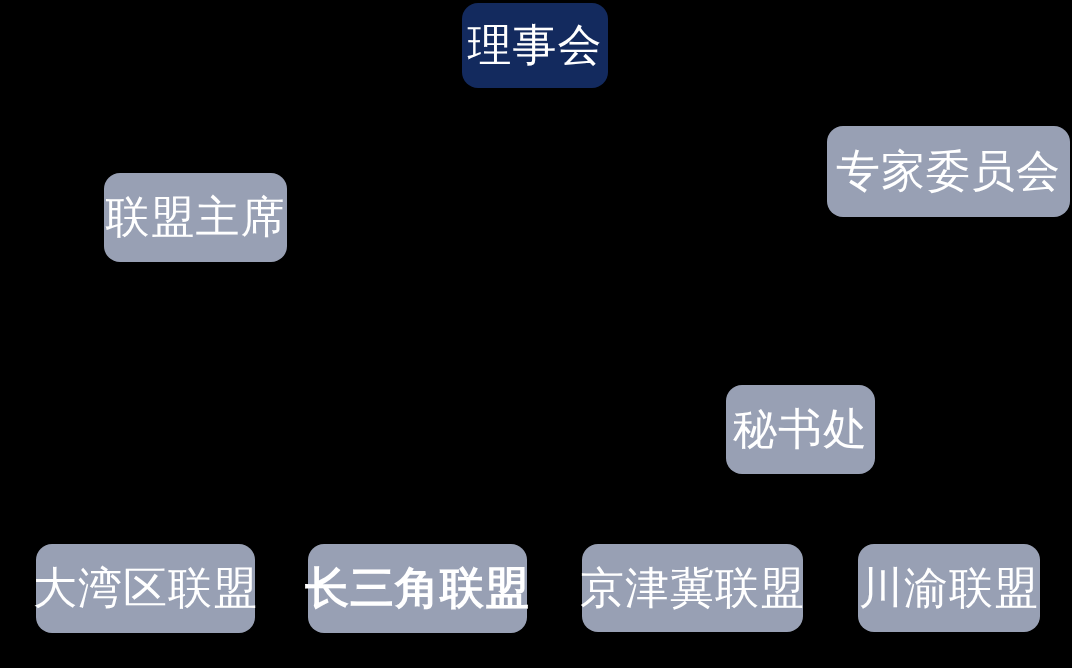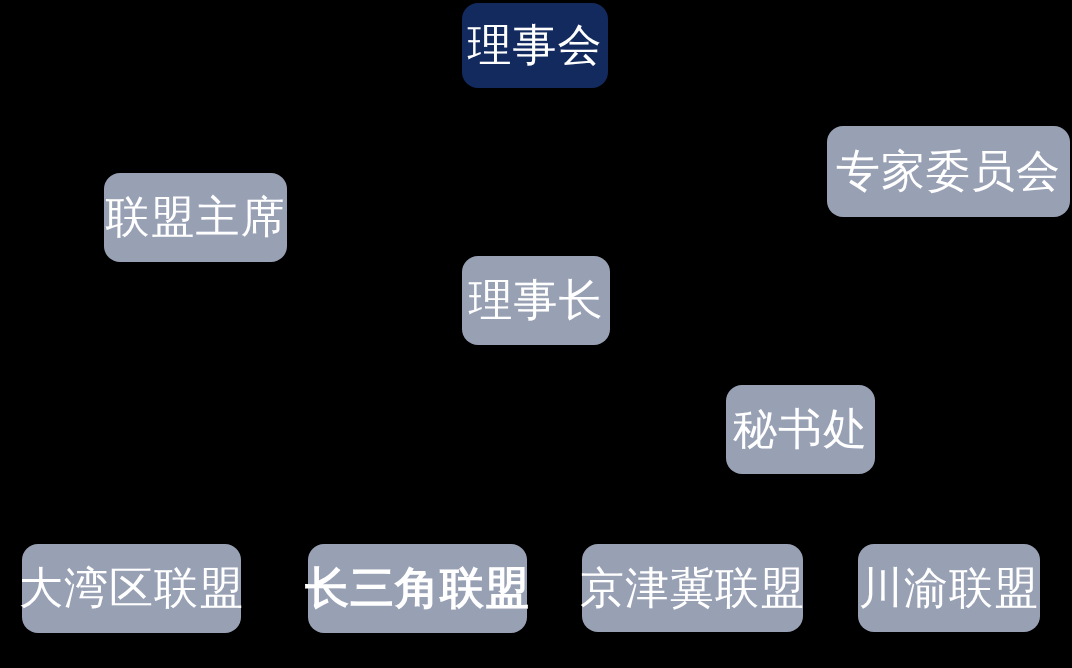--- a/index.html
+++ b/index.html
@@ -37,29 +37,26 @@
 
   <div class="node secondary" style="left:104px;top:129px;width:183px;height:89px;margin-top:44px;">
     <span>联盟主席</span>
   </div>
 
 
   <div class="node secondary" style="left:827px;top:126px;width:243px;height:91px;font-family:Liberation Serif, serif;">
     <span>专家委员会</span>
   </div>
 
-  <div class="node secondary" style="left:462px;top:256px;width:148px;height:89px;">
-    <span>理事长</span>
-  </div>
 
   <div class="node secondary" style="left:726px;top:385px;width:149px;height:89px;">
     <span>秘书处</span>
   </div>
 
-  <div class="node secondary" style="left:22px;top:544px;width:219px;height:89px;">
+  <div class="node secondary" style="left:36px;top:544px;width:219px;height:89px;">
     <span>大湾区联盟</span>
   </div>
 
   <div class="node secondary" style="left:308px;top:544px;width:219px;height:89px;font-weight:bold;">
     <span>长三角联盟</span>
   </div>
 
   <div class="node secondary" style="left:582px;top:544px;width:221px;height:88px;">
     <span>京津冀联盟</span>
   </div>

